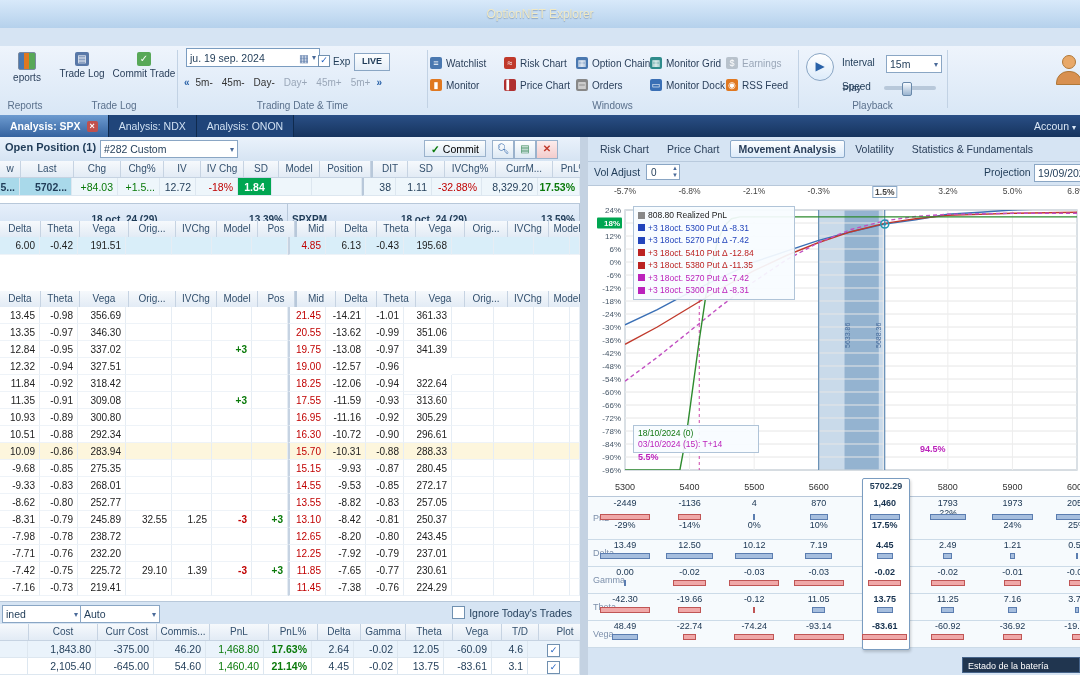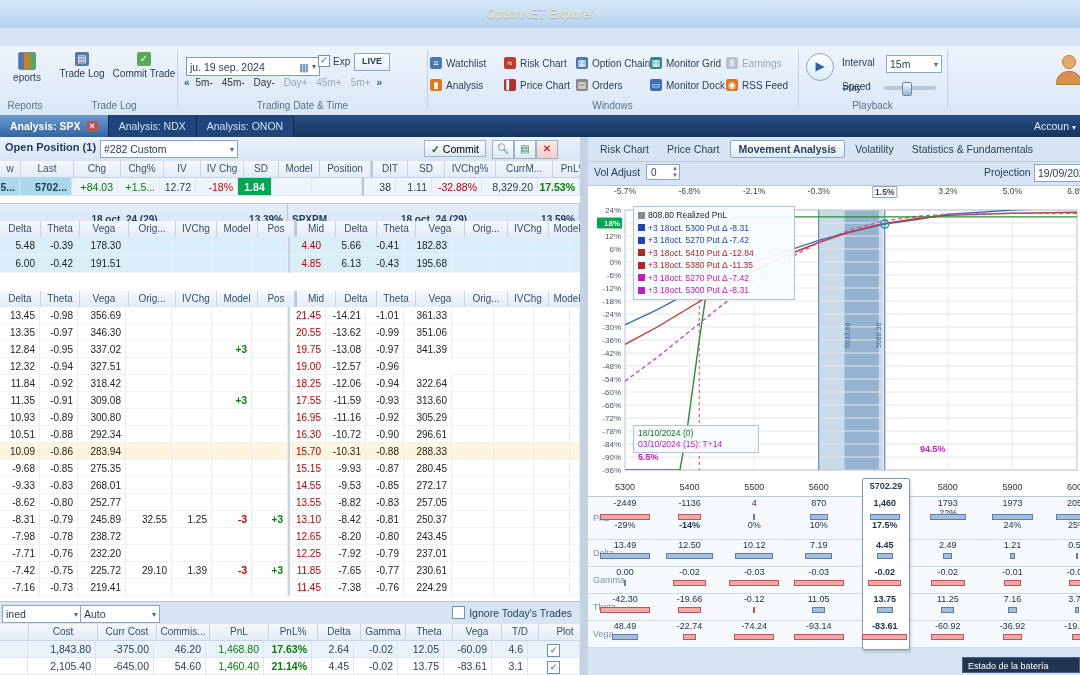--- a/index.html
+++ b/index.html
@@ -121,21 +121,21 @@
       <div>Trade Log</div>
     </div>
     <div class="rb-btn" style="left:112px;top:6px;width:64px;">
       <div class="ic" style="background:#58a858;">✓</div>
       <div>Commit Trade</div>
     </div>
     <div class="rb-grouplabel" style="left:0;width:50px;">Reports</div>
     <div class="rb-grouplabel" style="left:52px;width:124px;">Trade Log</div>
     <div class="rb-sep" style="left:177px;"></div>
 
-    <div class="date-input" style="left:186px;top:11px;width:126px;height:17px;justify-content:space-between;">
+    <div class="date-input" style="left:186px;top:2px;width:126px;height:17px;justify-content:space-between;">
       <span style="flex:1;">ju. 19 sep. 2024</span>
       <span style="color:#5878a8;">▦</span>
       <span style="color:#4a6a99;font-size:8px;">▾</span>
     </div>
     <span style="position:absolute;left:318px;top:9px;display:flex;gap:3px;align-items:center;font-size:10px;">
       <span class="chk">✓</span>
       <span>Exp</span>
     </span>
     <span class="live-btn" style="left:354px;top:7px;width:34px;height:16px;">LIVE</span>
     <div class="navrow" style="left:184px;top:31px;" id="datenav">
@@ -167,21 +167,21 @@
         <div class="win-btn" style="left: 650px; top: 8px;">
           <span class="wic" style="background: rgb(46, 139, 139);">▦</span>
           <span>Monitor Grid</span>
         </div>
         <div class="win-btn disabled" style="left: 726px; top: 8px;">
           <span class="wic" style="background: rgb(184, 194, 204);">$</span>
           <span>Earnings</span>
         </div>
         <div class="win-btn" style="left: 430px; top: 30px;">
           <span class="wic" style="background: rgb(224, 120, 32);">▮</span>
-          <span>Analysis</span>
+          <span>Monitor</span>
         </div>
         <div class="win-btn" style="left: 504px; top: 30px;">
           <span class="wic" style="background: rgb(176, 48, 48);">▍</span>
           <span>Price Chart</span>
         </div>
         <div class="win-btn" style="left: 576px; top: 30px;">
           <span class="wic" style="background: rgb(136, 136, 136);">▤</span>
           <span>Orders</span>
         </div>
         <div class="win-btn" style="left: 650px; top: 30px;">
@@ -293,37 +293,20 @@
         <div class="hcell" style="width: 36px;">Pos</div>
         <div class="hcell" style="width: 38px; border-left: 2px solid rgb(184, 200, 218);">Mid</div>
         <div class="hcell" style="width: 40px;">Delta</div>
         <div class="hcell" style="width: 38px;">Theta</div>
         <div class="hcell" style="width: 48px;">Vega</div>
         <div class="hcell" style="width: 42px;">Orig...</div>
         <div class="hcell" style="width: 40px;">IVChg</div>
         <div class="hcell" style="width: 36px;">Model</div>
       </div>
     <div class="chain" style="top:100px;height:54px;" id="calls">
-        <div class="crow call">
-          <div class="ccell" style="width: 40px;">5.48</div>
-          <div class="ccell" style="width: 38px;">-0.39</div>
-          <div class="ccell" style="width: 48px;">178.30</div>
-          <div class="ccell" style="width: 46px;"></div>
-          <div class="ccell" style="width: 40px;"></div>
-          <div class="ccell" style="width: 40px;"></div>
-          <div class="ccell" style="width: 36px;"></div>
-          <div class="ccell mid" style="width: 38px; border-left: 2px solid rgb(198, 211, 226);">4.40</div>
-          <div class="ccell" style="width: 40px;">5.66</div>
-          <div class="ccell" style="width: 38px;">-0.41</div>
-          <div class="ccell" style="width: 48px;">182.83</div>
-          <div class="ccell" style="width: 42px;"></div>
-          <div class="ccell" style="width: 40px;"></div>
-          <div class="ccell" style="width: 36px;"></div>
-          <div class="ccell" style="width: 10px;"></div>
-        </div>
         <div class="crow call">
           <div class="ccell" style="width: 40px;">6.00</div>
           <div class="ccell" style="width: 38px;">-0.42</div>
           <div class="ccell" style="width: 48px;">191.51</div>
           <div class="ccell" style="width: 46px;"></div>
           <div class="ccell" style="width: 40px;"></div>
           <div class="ccell" style="width: 40px;"></div>
           <div class="ccell" style="width: 36px;"></div>
           <div class="ccell mid" style="width: 38px; border-left: 2px solid rgb(198, 211, 226);">4.85</div>
           <div class="ccell" style="width: 40px;">6.13</div>
@@ -859,21 +842,21 @@
         <div class="grow" style="top: 0px; height: 42px;">
           <span class="glabel" style="top: 16px;">PnL</span>
           <div class="gcell" style="left: 8px; top: 1px; width: 58px; height: 40px;">
             <div>-2449</div>
             <div class="gbar neg" style="left: 4px; width: 50px; top: 16px;"></div>
             <div style="margin-top: 12px;">-29%</div>
           </div>
           <div class="gcell" style="left: 72.5714px; top: 1px; width: 58px; height: 40px;">
             <div>-1136</div>
             <div class="gbar neg" style="left: 17.4034px; width: 23.1931px; top: 16px;"></div>
-            <div style="margin-top: 12px; font-weight: bold;">-14%</div>
+            <div style="margin-top: 12px;">-14%</div>
           </div>
           <div class="gcell" style="left: 137.143px; top: 1px; width: 58px; height: 40px;">
             <div>4</div>
             <div class="gbar pos" style="left: 28px; width: 2px; top: 16px;"></div>
             <div style="margin-top: 12px;">0%</div>
           </div>
           <div class="gcell" style="left: 201.714px; top: 1px; width: 58px; height: 40px;">
             <div>870</div>
             <div class="gbar pos" style="left: 20.1188px; width: 17.7624px; top: 16px;"></div>
             <div style="margin-top: 12px;">10%</div>

